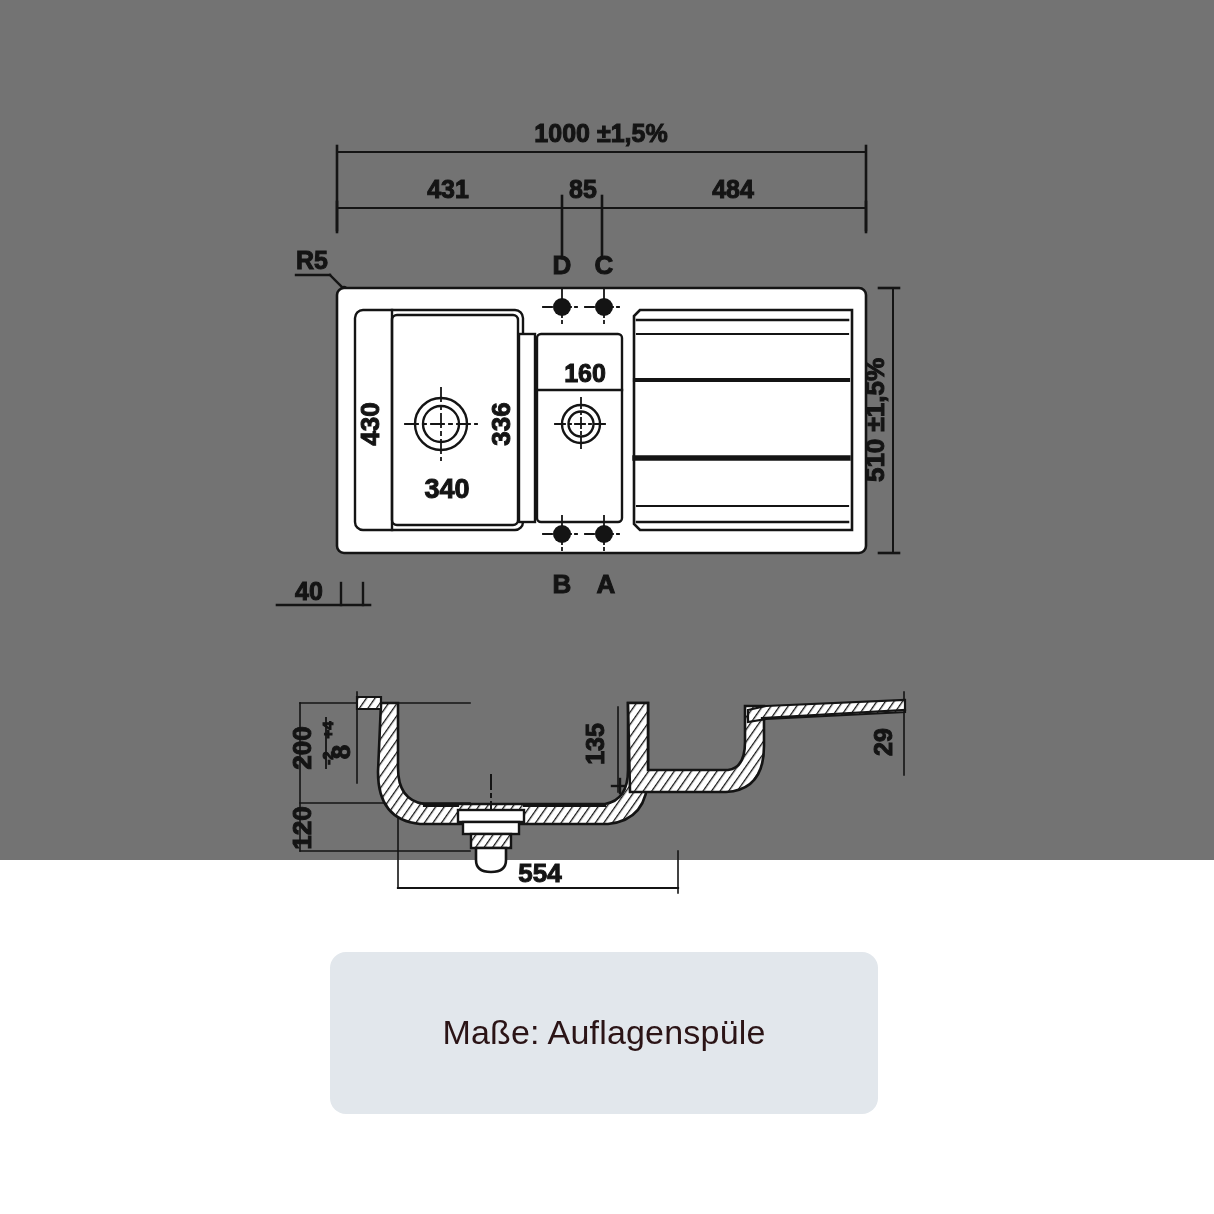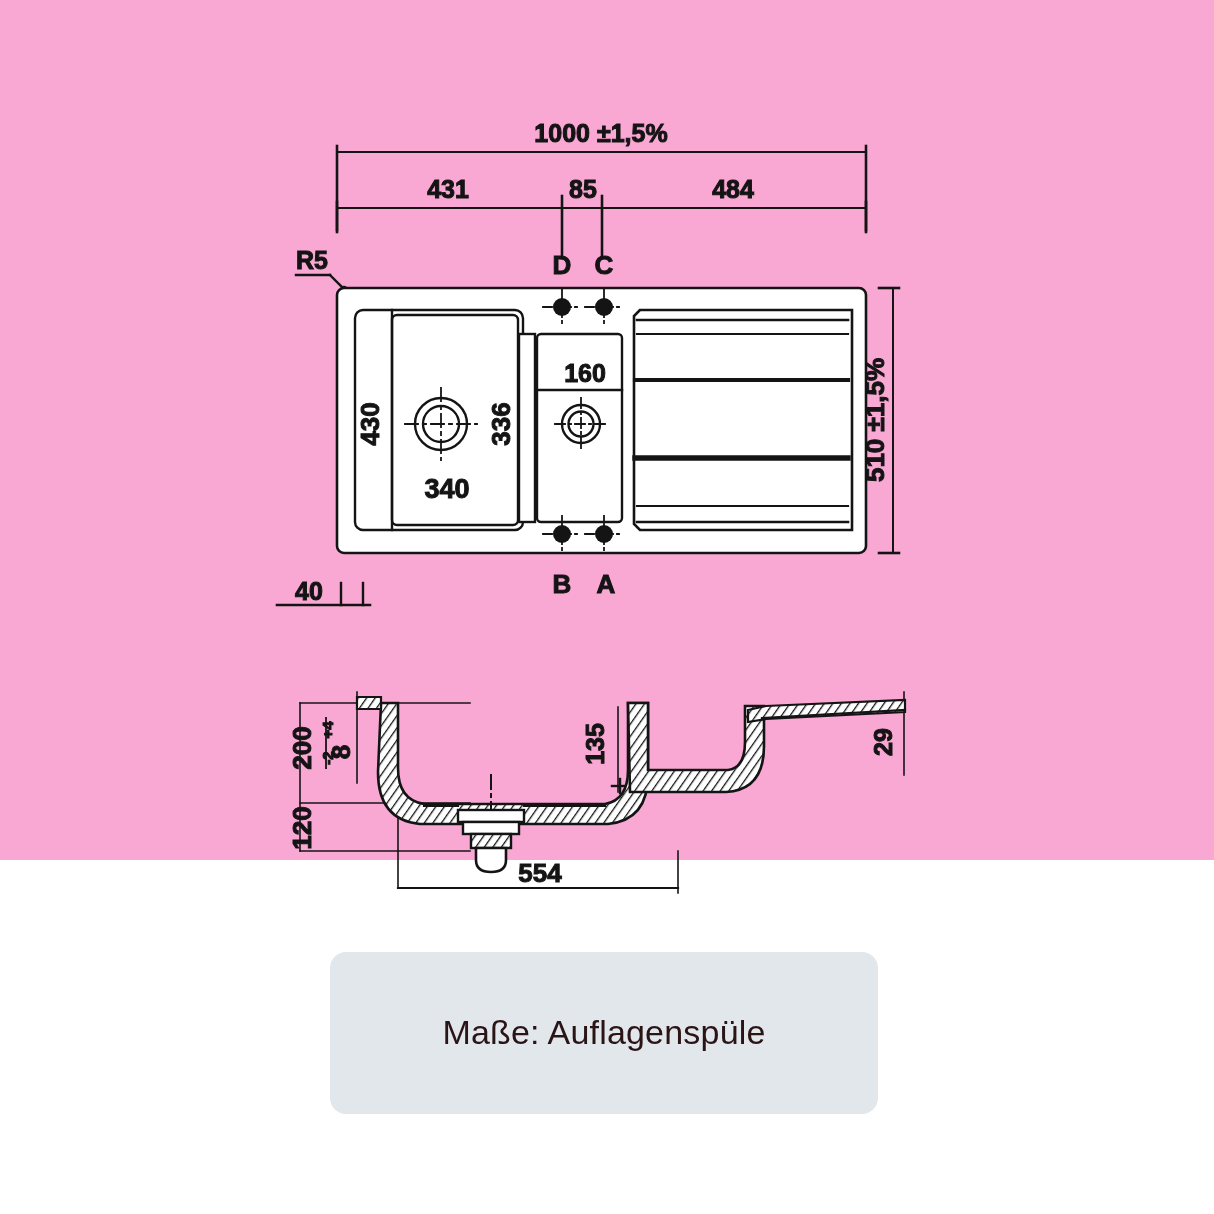--- a/index.html
+++ b/index.html
@@ -1,17 +1,17 @@
 <!DOCTYPE html>
 <html><head>
 <meta charset="utf-8">
 <style>
   html,body{margin:0;padding:0;background:#ffffff;}
   body{width:1214px;height:1214px;font-family:"Liberation Sans",sans-serif;overflow:hidden;}
-  #stage{position:relative;width:1214px;height:860px;background:#f9a8d4;}
+  #stage{position:relative;width:1214px;height:860px;background:#737373;}
   svg{display:block;}
   .dimtext{font-family:"Liberation Sans",sans-serif;font-weight:700;fill:#141414;}
   .caption-box{
     position:absolute;left:330px;top:952px;width:548px;height:162px;
     background:#e2e7ec;border-radius:16px;
     display:flex;flex-direction:row;align-items:center;justify-content:center;
   }
   .caption-line{
     font-family:"Liberation Sans",sans-serif;
     font-size:34px;color:#2b1416;line-height:1.33;letter-spacing:.2px;text-align:center;

